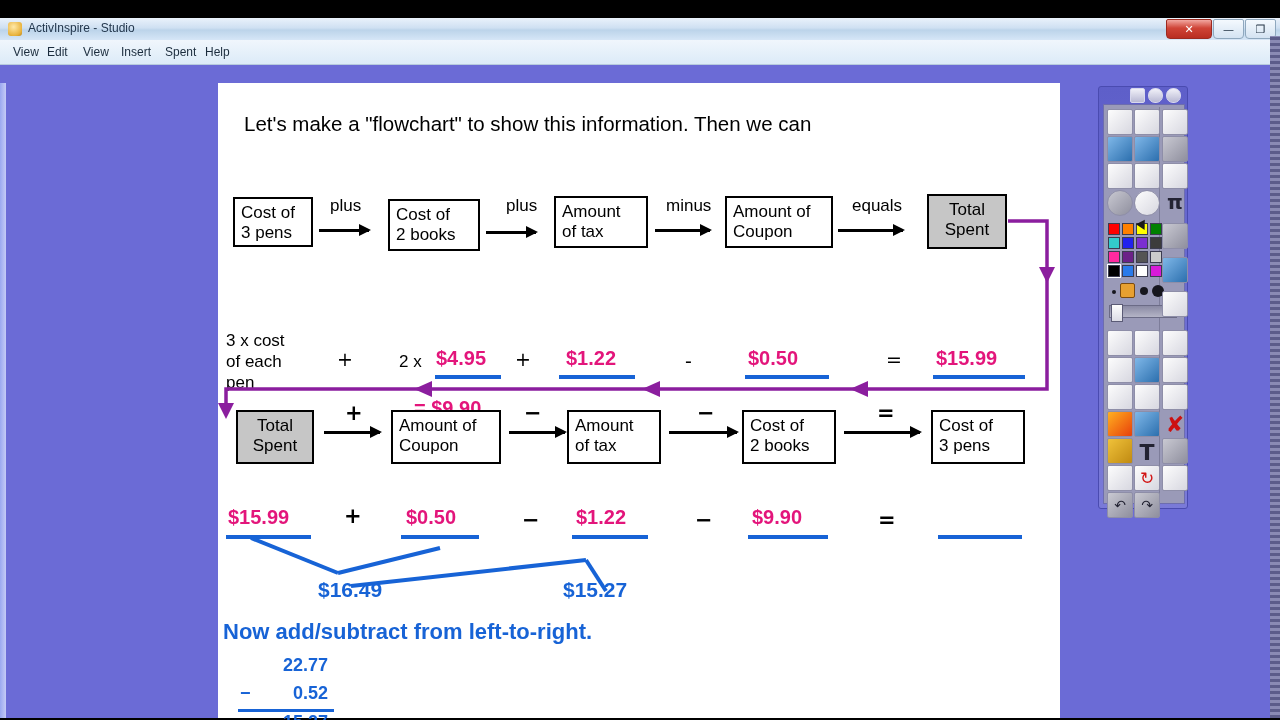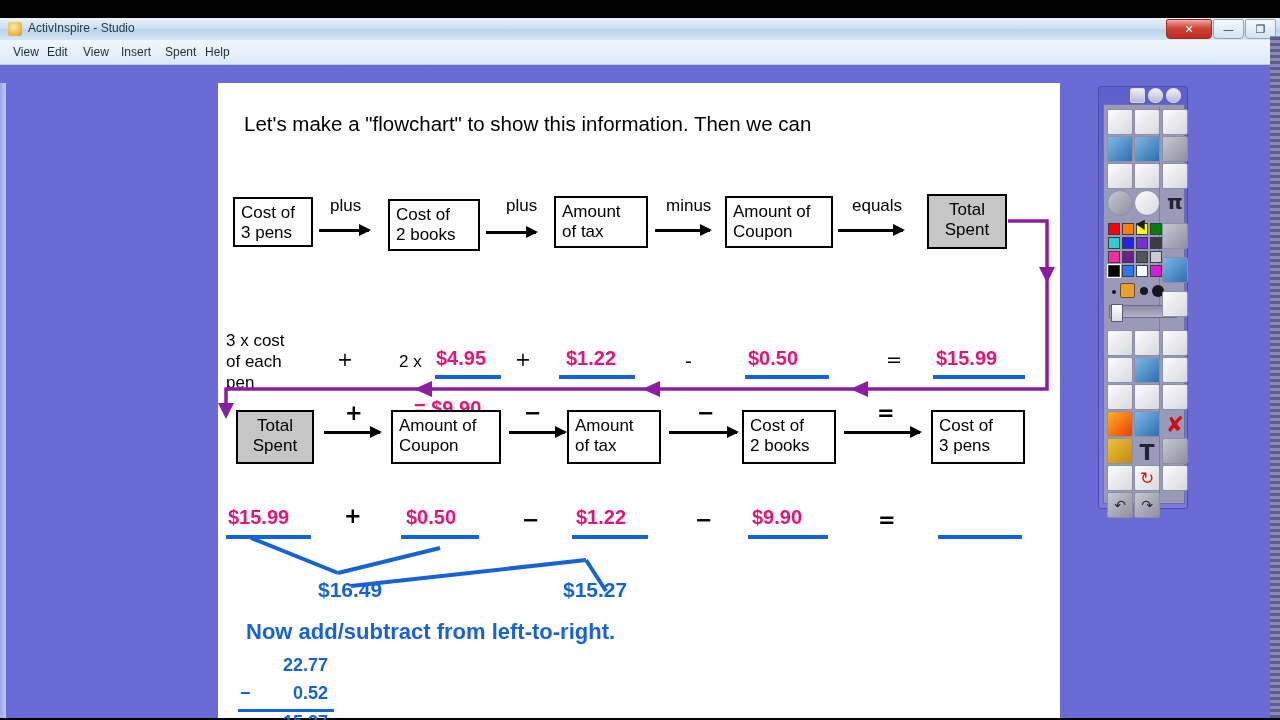--- a/index.html
+++ b/index.html
@@ -175,21 +175,20 @@
   .uline {
     position: absolute; height: 4px; background: #1763d6;
   }
   .bluetxt {
     position: absolute; font-size: 21px; font-weight: bold; color: #1763d6;
     white-space: nowrap;
   }
   .bigblue {
     position: absolute; font-size: 22px; font-weight: bold; color: #1763d6;
     white-space: nowrap;
-    margin-left: 23px;
   }
   .numtxt {
     position: absolute; font-size: 18px; font-weight: bold; color: #1763d6;
     white-space: nowrap;
   }
 
   
   .rtool {
     position: absolute; left: 1098px; top: 68px;
     width: 90px; height: 423px;

